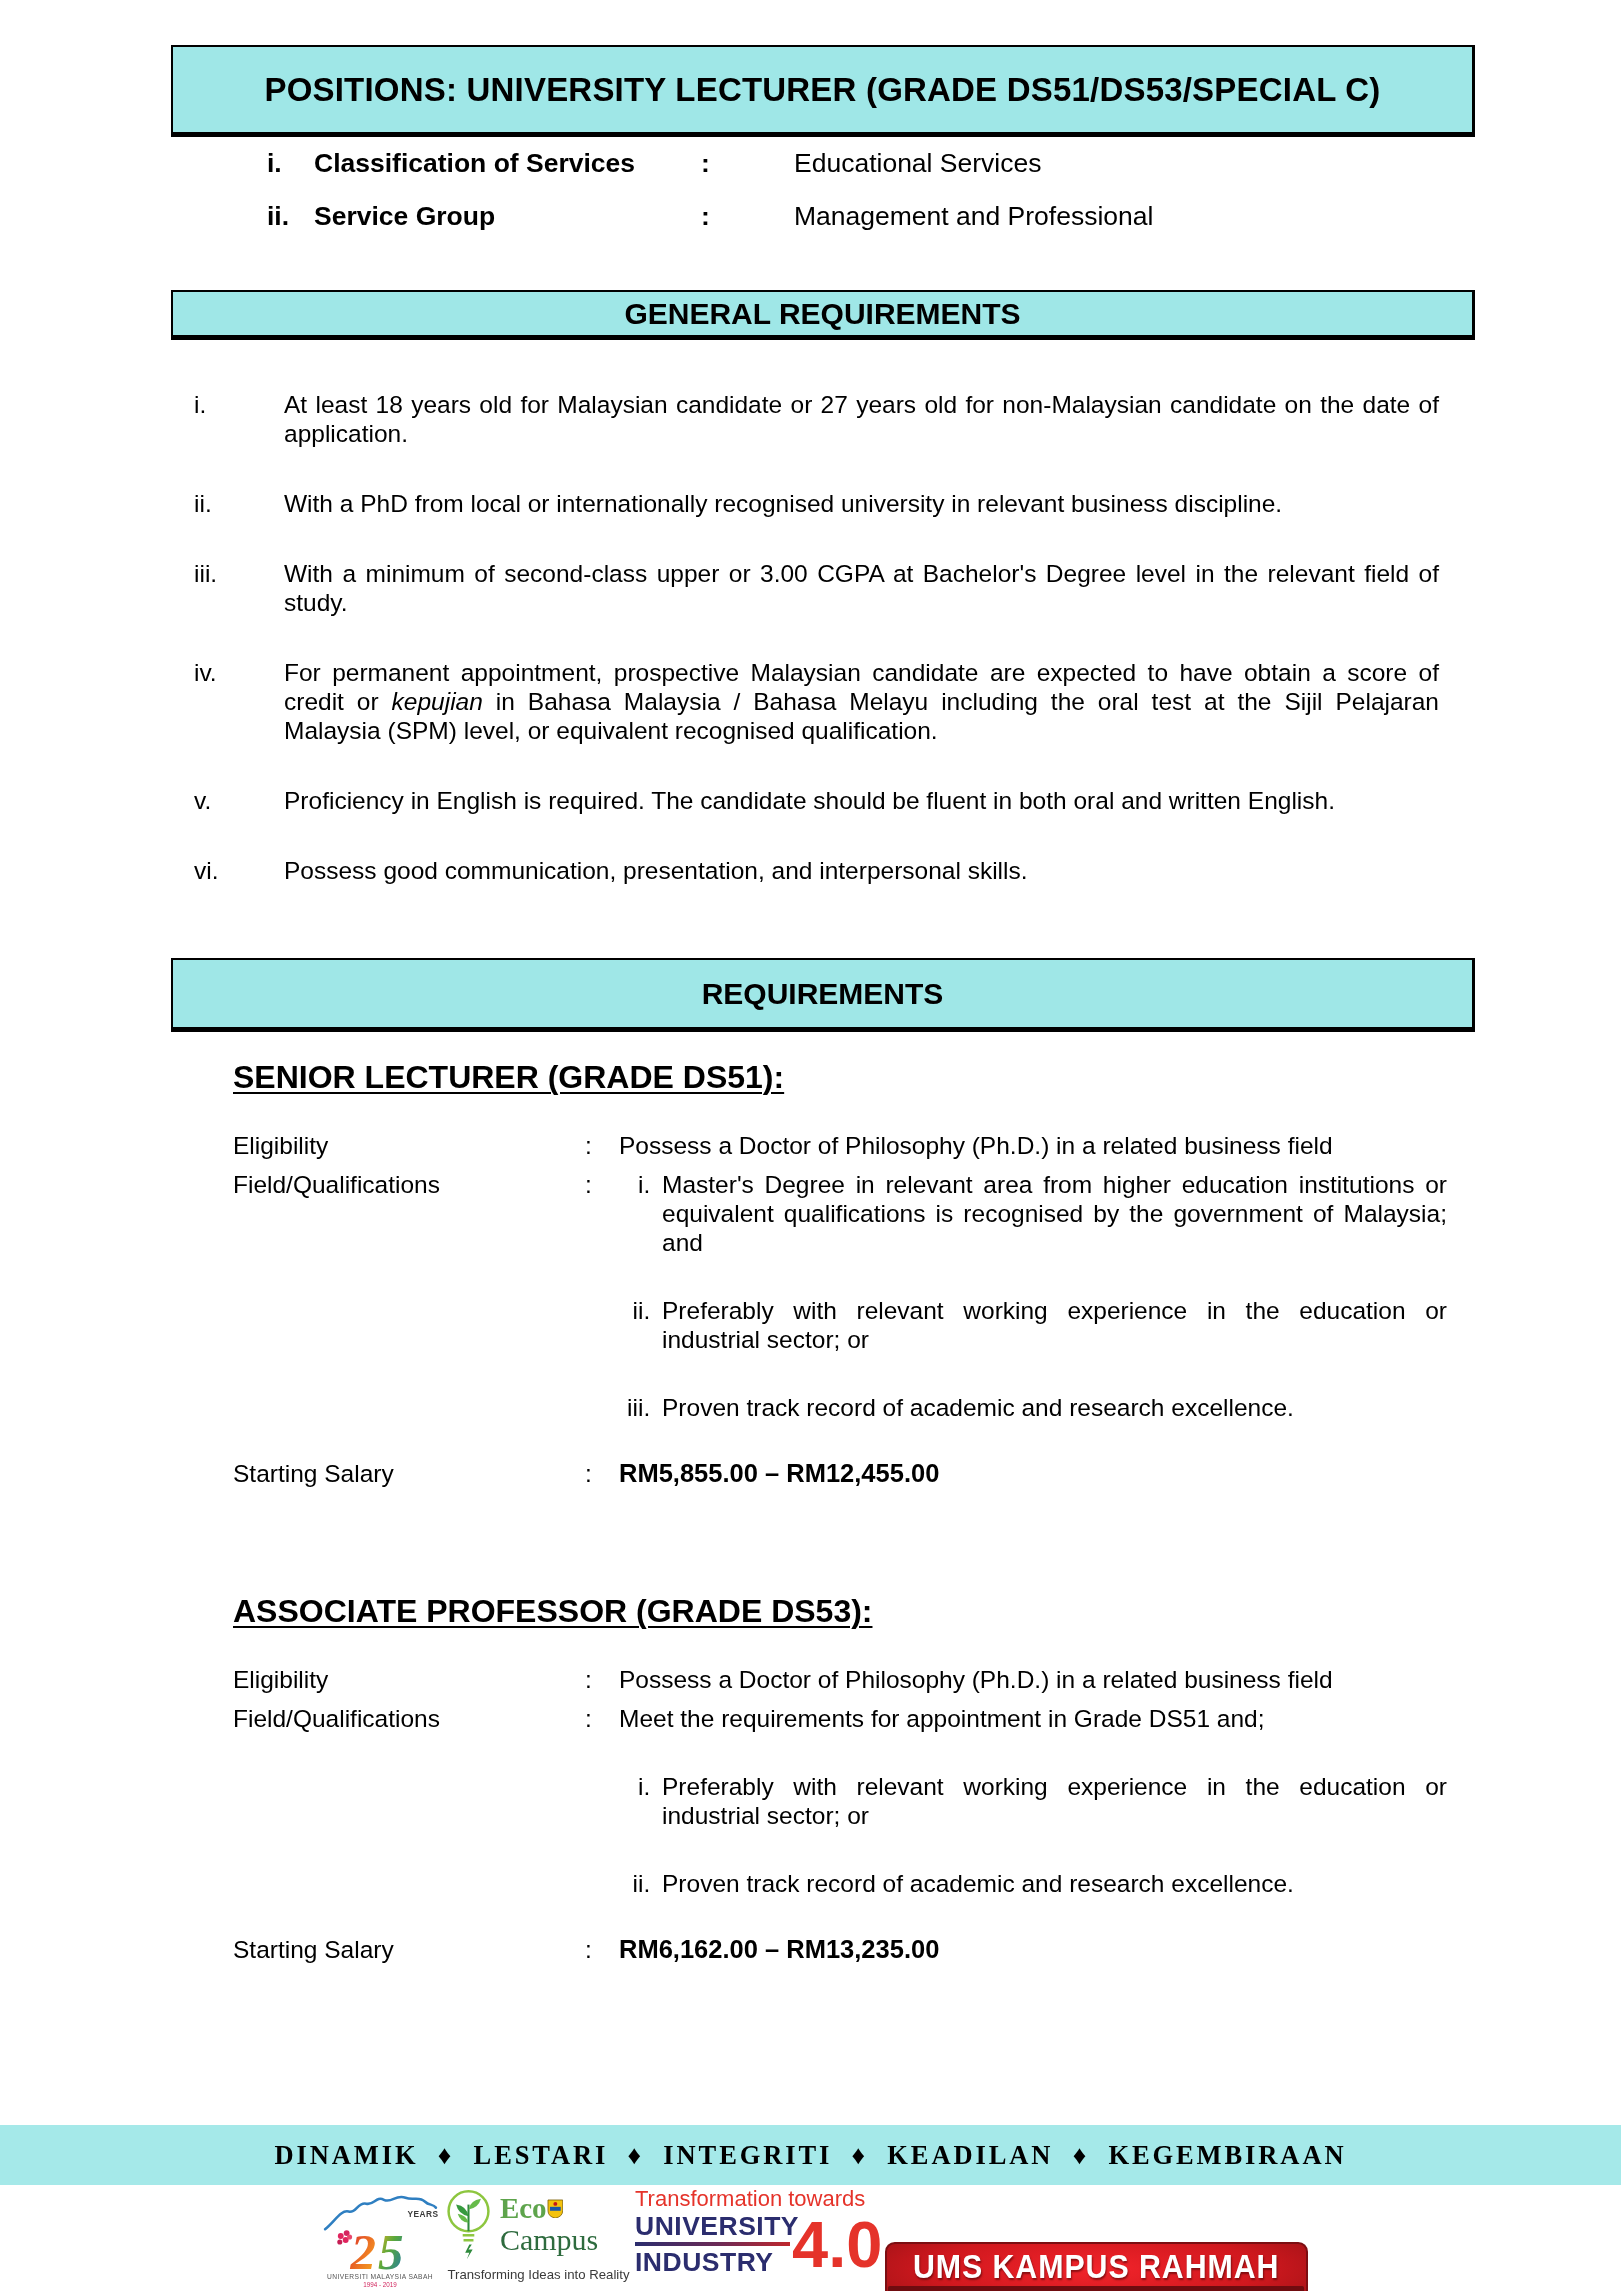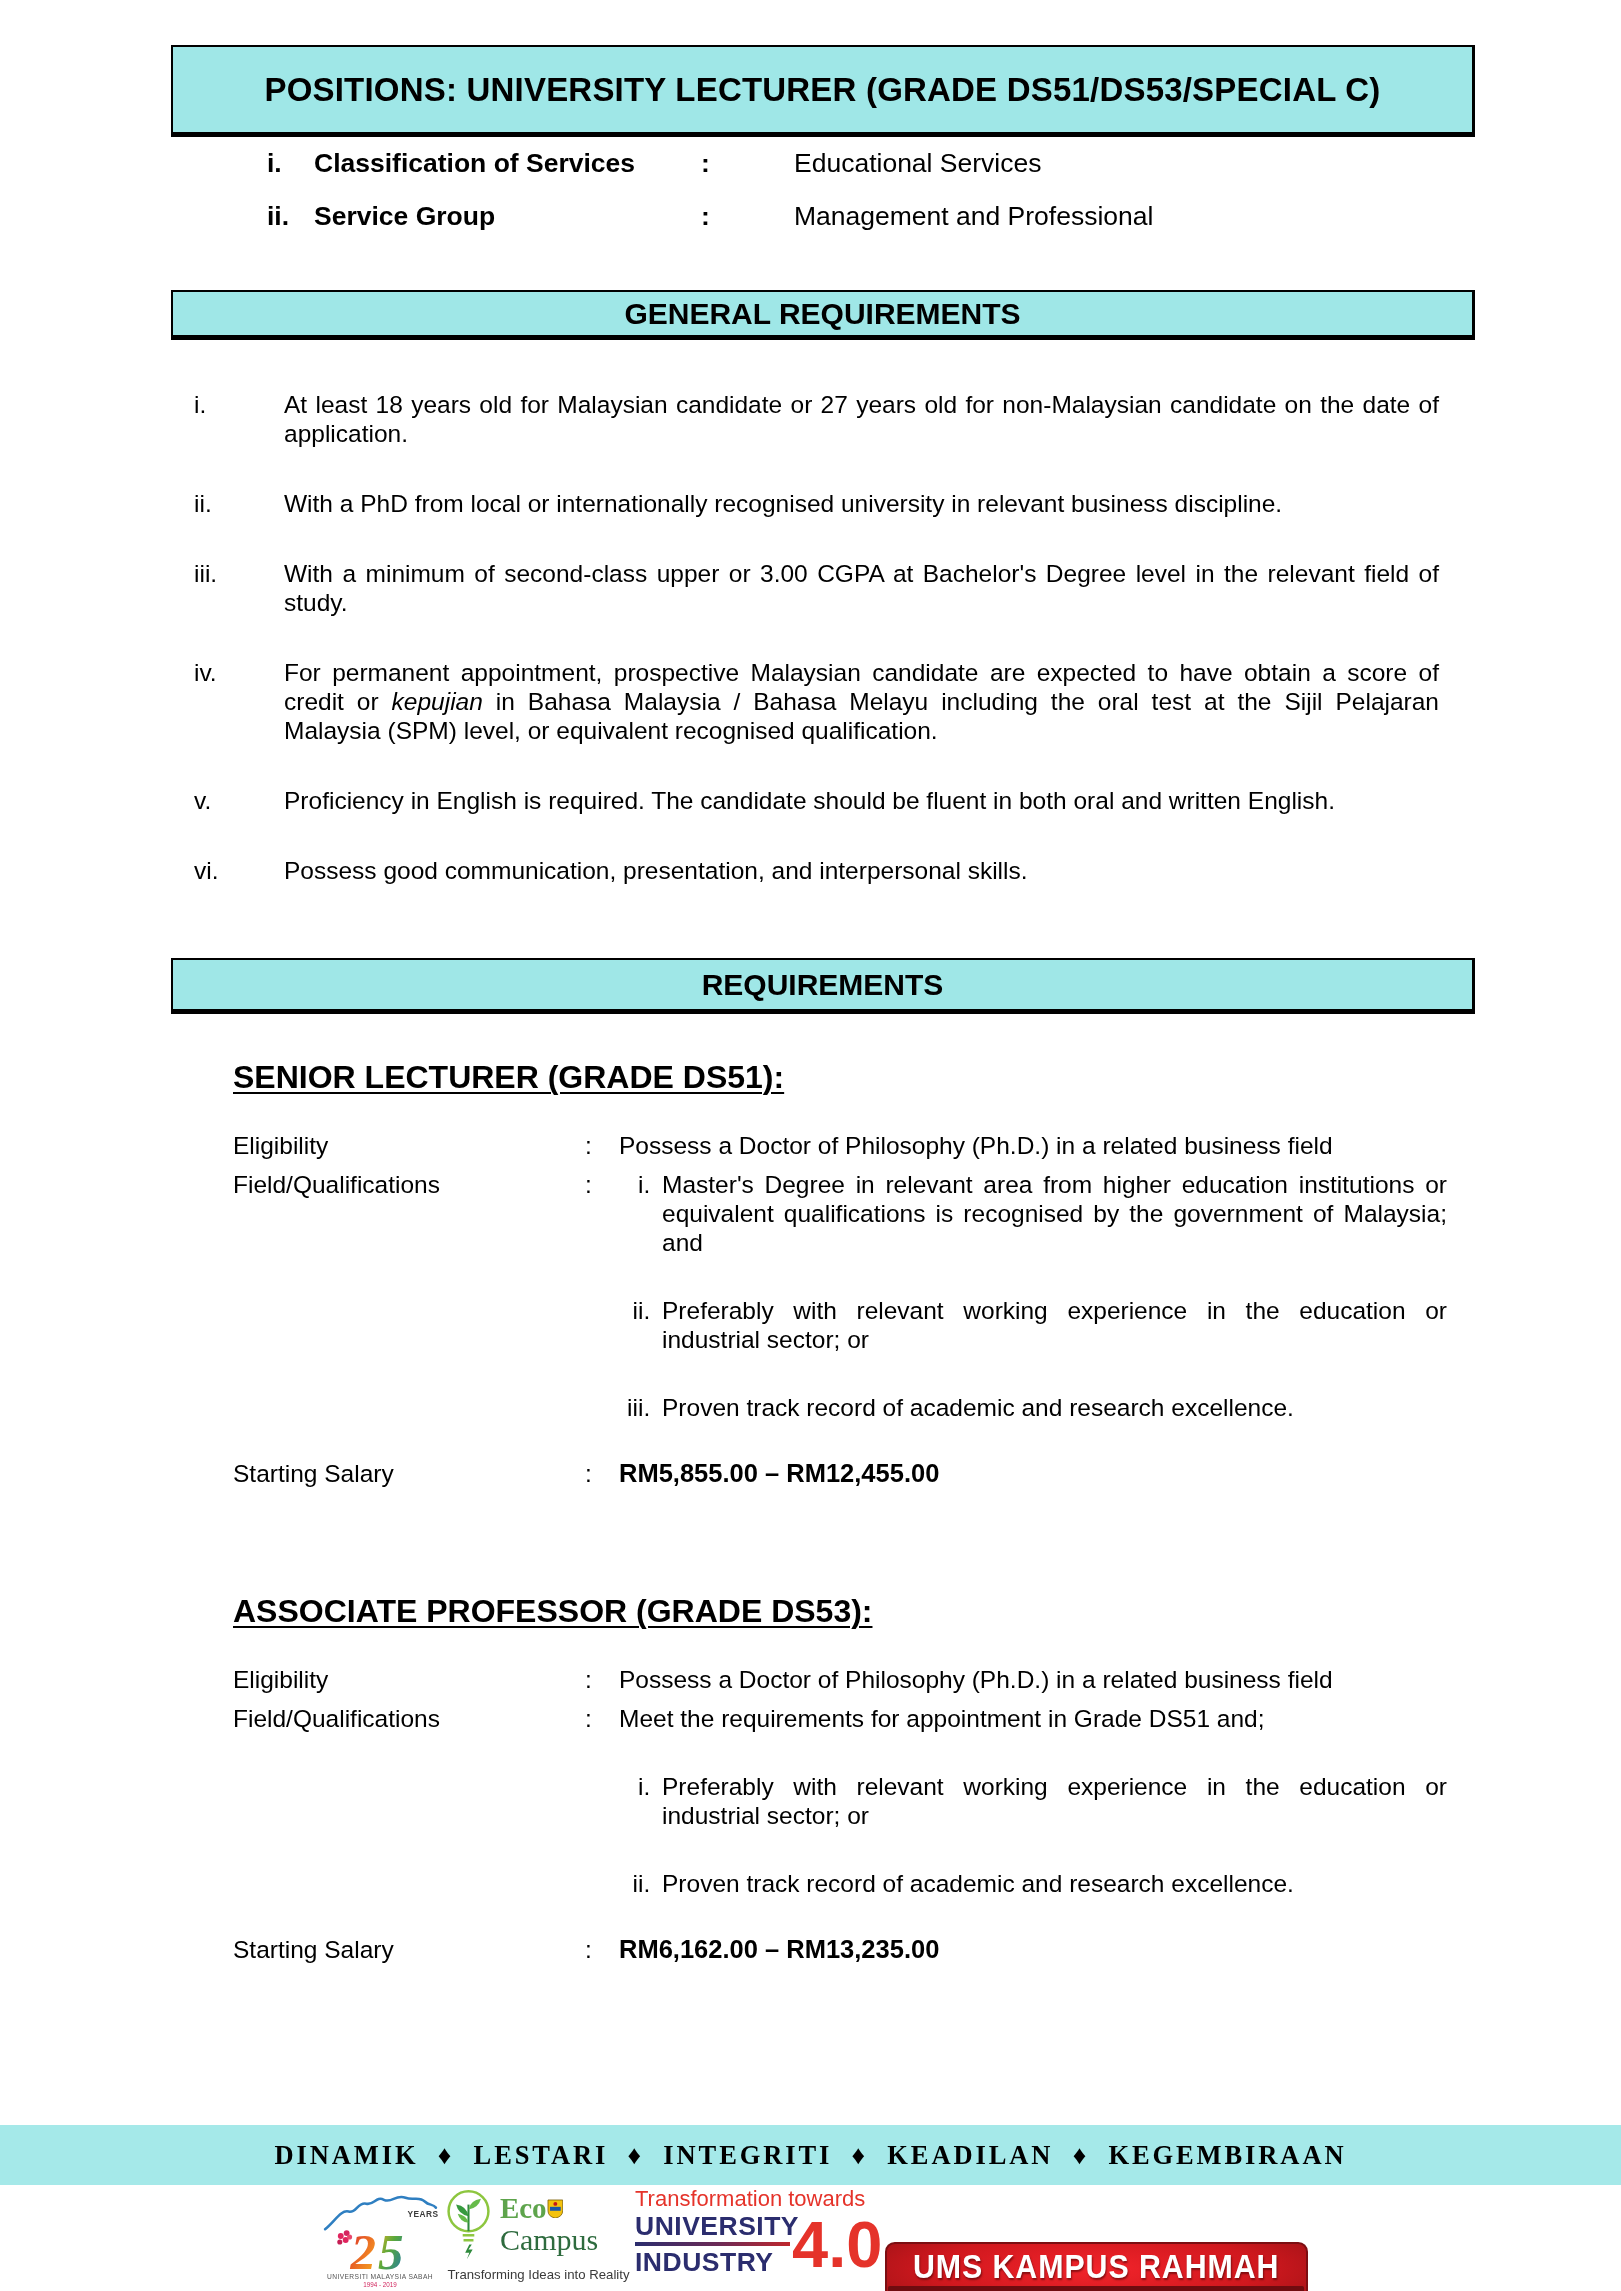--- a/index.html
+++ b/index.html
@@ -5,21 +5,21 @@
   html,body{margin:0;padding:0;background:#ffffff;}
   .page{position:relative;width:1621px;height:2292px;background:#fff;overflow:hidden;
         font-family:"Liberation Sans", sans-serif;color:#000;padding-left:32px;}
 
   
   .hbox{position:absolute;left:171px;width:1304px;box-sizing:border-box;
         background:#9fe7e7;border:2.9px solid #000;border-bottom-width:5.9px;border-right-width:3.9px;
         display:flex;align-items:center;justify-content:center;text-align:center;}
   .title-box{top:45px;height:92px;font-size:33px;font-weight:bold;letter-spacing:0.2px;}
   .gen-box{top:290px;height:50px;font-size:30px;font-weight:bold;}
-  .req-box{top:958px;height:56px;font-size:30px;font-weight:bold;}
+  .req-box{top:958px;height:74px;font-size:30px;font-weight:bold;}
 
   
   .class-rows{position:absolute;left:267px;top:147px;width:1127px;font-size:26.5px;line-height:33px;}
   .class-row{display:grid;grid-template-columns:47px 387px 93px 1fr;margin-bottom:19.6px;}
   .class-row .num,.class-row .lbl,.class-row .col{font-weight:bold;}
 
   
   .gen-list{position:absolute;left:194px;top:390px;width:1245px;font-size:24.5px;line-height:29px;}
   .gen-item{display:grid;grid-template-columns:90px 1fr;margin-bottom:41px;}
   .gen-item .body{text-align:justify;}

